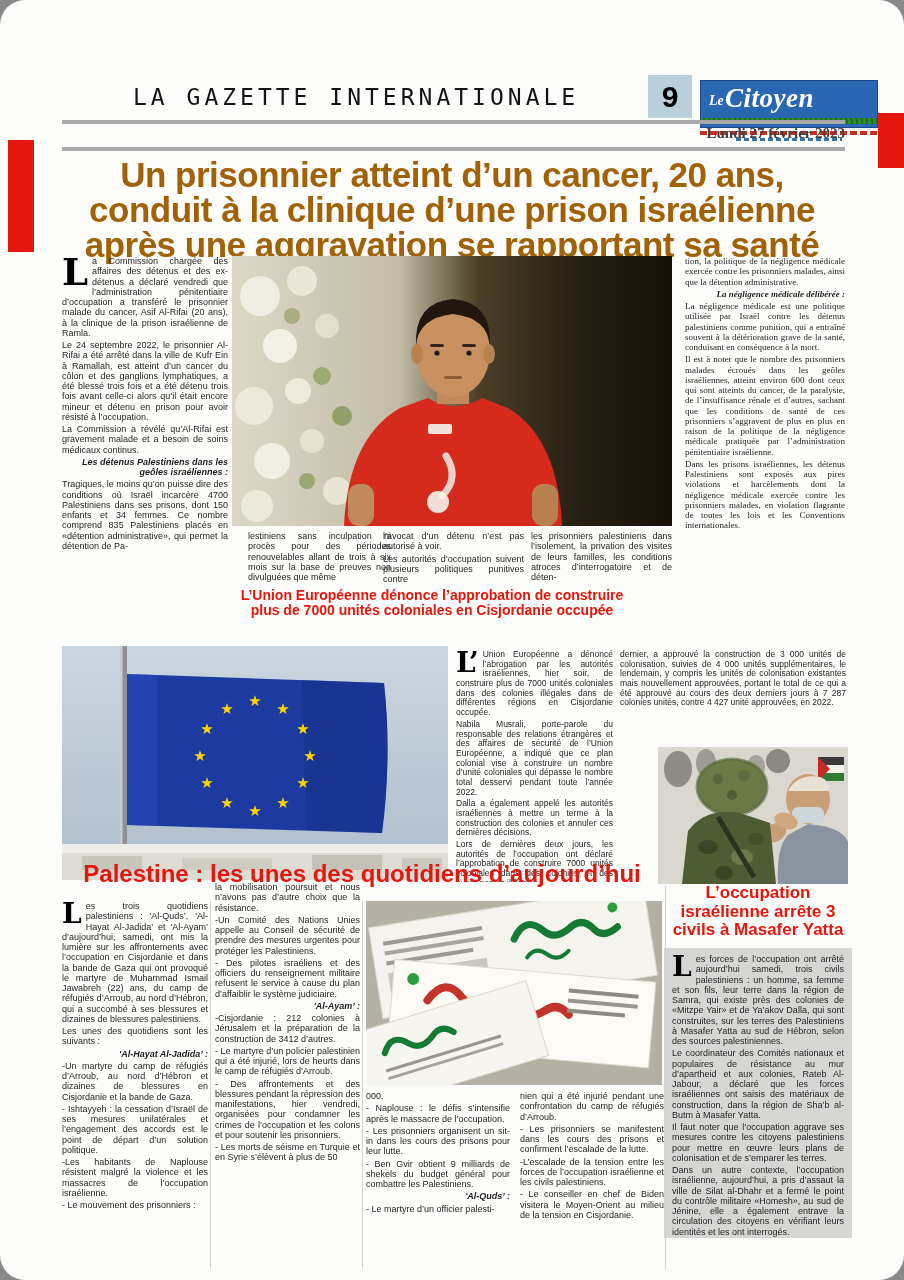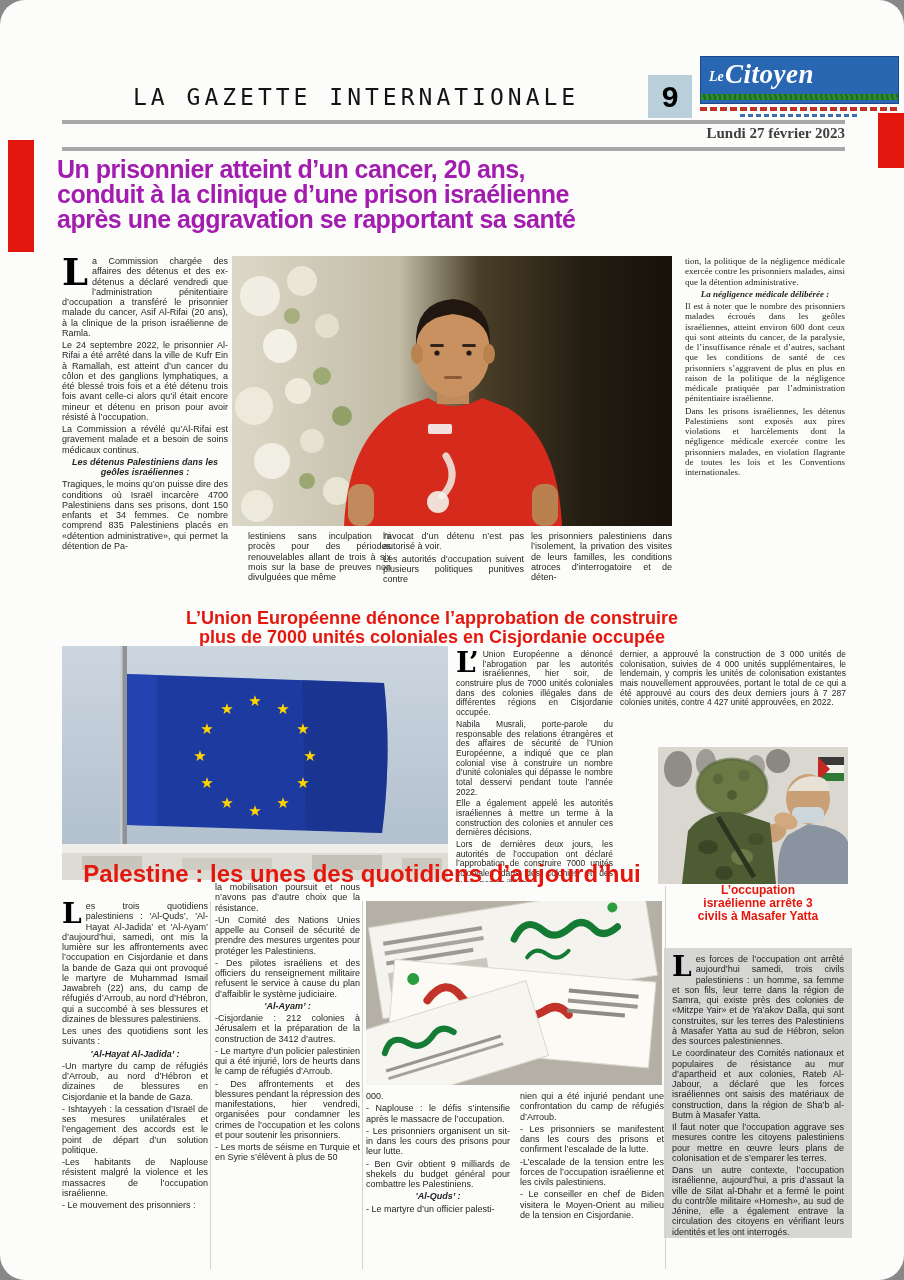--- a/index.html
+++ b/index.html
@@ -4,50 +4,50 @@
 <style>
   html,body{margin:0;padding:0;background:#888;}
   .page{position:relative;width:904px;height:1280px;background:#fcfcfa;overflow:hidden;
         font-family:"Liberation Sans",sans-serif;color:#1c1c1c;margin:0 auto;border-radius:25px;}
   
   .gazette{position:absolute;left:133px;top:84px;font-family:"DejaVu Sans Mono",monospace;
            font-size:23px;letter-spacing:4px;color:#141414;white-space:nowrap;}
   .pagenum{position:absolute;left:648px;top:75px;width:44px;height:43px;background:#b9cfd9;
            color:#000;font-weight:bold;font-size:30px;display:flex;align-items:center;
            justify-content:center;font-family:"Liberation Sans",sans-serif;}
-  .logo{position:absolute;left:700px;top:56px;width:199px;}
+  .logo{position:absolute;left:700px;top:80px;width:178px;}
   .logo-box{position:relative;background:#2a67b2;height:46px;overflow:hidden;border:1px solid #1b4a8c;}
   .logo-le{position:absolute;left:8px;top:12px;color:#fff;font-family:"Liberation Serif",serif;
            font-style:italic;font-size:14px;font-weight:bold;}
   .logo-citoyen{position:absolute;left:24px;top:2px;color:#fff;font-family:"Liberation Serif",serif;
            font-style:italic;font-size:27px;font-weight:bold;letter-spacing:.5px;text-align:right;}
   .logo-grass{position:absolute;left:0;bottom:3px;width:100%;height:6px;
            background:repeating-linear-gradient(80deg,#2e8b2e 0 3px,#1f6b1f 3px 5px);}
   .logo-tag-red{height:4px;margin-top:3px;
            background:repeating-linear-gradient(90deg,#c23024 0 7px,transparent 7px 10px);}
   .logo-tag-blue{height:3px;margin-top:3px;width:60%;margin-left:20%;
            background:repeating-linear-gradient(90deg,#3a6fb5 0 5px,transparent 5px 8px);}
   .rule{position:absolute;left:62px;width:783px;height:4px;background:#a8a8a8;}
   .rule1{top:120px;} .rule2{top:147px;}
   .date{position:absolute;right:59px;top:125px;font-family:"Liberation Serif",serif;
         font-weight:bold;font-size:15px;color:#404040;}
   .red-strip{position:absolute;background:#e3170d;}
   .red-left{left:8px;top:140px;width:26px;height:112px;}
   .red-right{left:878px;top:113px;width:26px;height:55px;}
   
-  .a1-head{position:absolute;left:57px;top:157px;width:790px;
-           font-size:25px;font-weight:800;line-height:1.0;letter-spacing:-.5px;color:#a21caf;}
+  .a1-head{position:absolute;left:57px;top:157px;width:790px;text-align:center;
+           font-size:35px;font-weight:800;line-height:1.0;letter-spacing:-.5px;color:#a16207;}
   .red-head{color:#e3170d;font-weight:800;text-align:center;position:absolute;}
-  .a2-head{left:62px;top:588px;width:740px;font-size:18px;line-height:1.07;margin-top:21px;}
+  .a2-head{left:62px;top:588px;width:740px;font-size:14px;line-height:1.07;}
   .a3-head{left:62px;top:860px;width:600px;font-size:24px;}
-  .sb-head{left:664px;top:884px;width:188px;font-size:12px;line-height:1.1;}
+  .sb-head{left:664px;top:884px;width:188px;font-size:17px;line-height:1.1;}
   
   .col{position:absolute;font-size:9px;line-height:1.14;text-align:justify;overflow:hidden;color:#1f1f1f;}
   .col p{margin:0 0 2px;}
-  .sub{font-weight:bold;font-style:italic;text-align:center;margin:4px 0 2px;}
+  .sub{font-weight:bold;font-style:italic;text-align:right;margin:4px 0 2px;}
   .dropcap{float:left;font-family:"DejaVu Serif",serif;font-weight:bold;font-size:37px;
            line-height:.78;padding:2px 4px 0 0;color:#000;}
   .dropcap.small{font-size:28px;}
   .a1-col1{left:62px;top:256px;width:166px;height:324px;}
   .a1-col2{left:248px;top:531px;width:143px;height:78px;}
   .a1-col3{left:383px;top:531px;width:141px;height:78px;}
   .a1-col4{left:531px;top:531px;width:141px;height:78px;}
   .a1-col5{left:685px;top:256px;width:160px;height:352px;font-family:Liberation Serif, serif;}
   .a2-colA{left:456px;top:650px;width:157px;height:232px;font-size:8.5px;}
   .a2-colB{left:620px;top:650px;width:226px;height:94px;font-size:8.5px;}
@@ -160,20 +160,21 @@
   <div class="col a1-col3">
     <p>l’avocat d’un détenu n’est pas autorisé à voir.</p>
     <p>Les autorités d’occupation suivent plusieurs politiques punitives contre</p>
   </div>
   <div class="col a1-col4">
     <p>les prisonniers palestiniens dans l’isolement, la privation des visites de leurs familles, les conditions atroces d’interrogatoire et de déten-</p>
   </div>
   <div class="col a1-col5">
     <p>tion, la politique de la négligence médicale exercée contre les prisonniers malades, ainsi que la détention administrative.</p>
     <p class="sub">La négligence médicale délibérée :</p>
+    <p>La négligence médicale est une politique utilisée par Israël contre les détenus palestiniens comme punition, qui a entraîné souvent à la détérioration grave de la santé, conduisant en conséquence à la mort.</p>
     <p>Il est à noter que le nombre des prisonniers malades écroués dans les geôles israéliennes, atteint environ 600 dont ceux qui sont atteints du cancer, de la paralysie, de l’insuffisance rénale et d’autres, sachant que les conditions de santé de ces prisonniers s’aggravent de plus en plus en raison de la politique de la négligence médicale pratiquée par l’administration pénitentiaire israélienne.</p>
     <p>Dans les prisons israéliennes, les détenus Palestiniens sont exposés aux pires violations et harcèlements dont la négligence médicale exercée contre les prisonniers malades, en violation flagrante de toutes les lois et les Conventions internationales.</p>
   </div>
 
   <div class="red-head a2-head">
     <div>L’Union Européenne dénonce l’approbation de construire</div>
     <div>plus de 7000 unités coloniales en Cisjordanie occupée</div>
   </div>
 
   <div class="photo photo-flag">
@@ -209,21 +210,21 @@
       <rect x="20" y="210" width="60" height="14" fill="#c8c6bc"></rect>
         <rect x="120" y="212" width="90" height="12" fill="#cfcdc3"></rect>
       <rect x="250" y="209" width="70" height="15" fill="#c4c2b8"></rect>
         <rect x="340" y="212" width="40" height="12" fill="#cbc9bf"></rect>
     </svg>
   </div>
 
   <div class="col a2-colA">
     <p><span class="dropcap small">L’</span><span>Union Européenne a dénoncé l’abrogation par les autorités israéliennes, hier soir, de construire plus de 7000 unités coloniales dans des colonies illégales dans de différentes régions en Cisjordanie occupée.</span></p>
     <p>Nabila Musrali, porte-parole du responsable des relations étrangères et des affaires de sécurité de l’Union Européenne, a indiqué que ce plan colonial vise à construire un nombre d’unité coloniales qui dépasse le nombre total desservi pendant toute l’année 2022.</p>
-    <p>Elle a également appelé les autorités israéliennes à mettre un terme à la construction des colonies et annuler ces dernières décisions.</p>
+    <p>Dalla a également appelé les autorités israéliennes à mettre un terme à la construction des colonies et annuler ces dernières décisions.</p>
     <p>Lors de dernières deux jours, les autorités de l’occupation ont déclaré l’approbation de construire 7000 unités coloniales dans des colonies et des avant-postes illégales.</p>
 
   </div>
   <div class="col a2-colB">
     <p>dernier, a approuvé la construction de 3 000 unités de colonisation, suivies de 4 000 unités supplémentaires, le lendemain, y compris les unités de colonisation existantes mais nouvellement approuvées, portant le total de ce qui a été approuvé au cours des deux derniers jours à 7 287 colonies unités, contre 4 427 unité approuvées, en 2022.</p>
   </div>
 
   <div class="photo photo-soldier">
     <svg width="190" height="137" viewBox="0 0 190 137">
       <rect width="190" height="137" fill="#d9d7d0"></rect>

